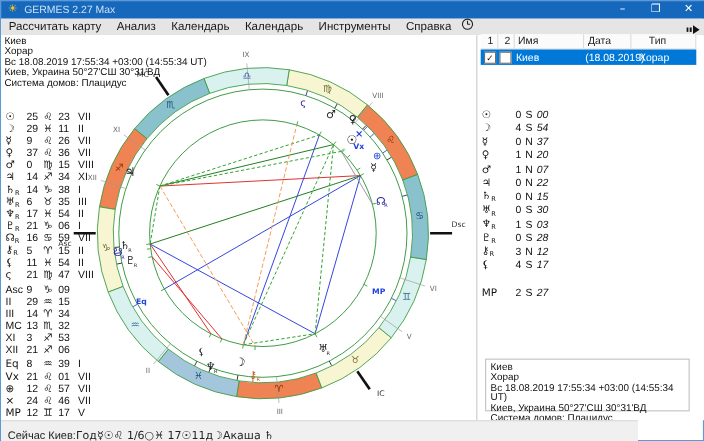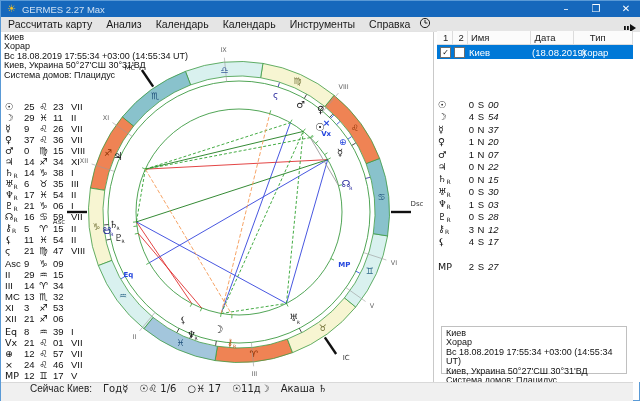--- a/index.html
+++ b/index.html
@@ -47,24 +47,24 @@
   .trow .ttype{padding-left:5px;}
   #latitudes{position:absolute;left:3px;top:66px;font-size:9.5px;color:#101010;}
   .lrow{display:flex;height:12.5px;align-items:center;}
   .lrow .g{width:24px;}
   .lrow .vd{width:12px;text-align:right;}
   .lrow .vl{width:14px;text-align:center;}
   .lrow .vm{width:14px;font-style:italic;}
   #info-box{position:absolute;left:6px;top:294px;width:186px;height:48px;border:1px solid #c0c0c0;background:#fff;
     font-size:9px;line-height:9.4px;color:#111;padding:2px 4px;box-sizing:border-box;}
   
-  #statusbar{position:absolute;left:0;top:381px;width:632px;height:20px;background:#f0f0f0;border-top:1px solid #d9d9d9;
-    display:flex;align-items:flex-start;font-size:10px;color:#222;box-sizing:border-box;padding-left:23px;}
+  #statusbar{position:absolute;left:0;top:381px;width:579px;height:20px;background:#f0f0f0;border-top:1px solid #d9d9d9;
+    display:flex;align-items:flex-end;font-size:10px;color:#222;box-sizing:border-box;}
   #statusbar .slabel{margin-left:6px;}
-  #statusbar .sitem{margin-left:11px;}
+  #statusbar .sitem{}
 </style>
 </head>
 <body>
 
 <div id="app">
 
   <div id="titlebar">
     <span id="title-icon" class="glyph">☀</span>
     <span id="title-text">GERMES 2.27 Max</span>
     <div class="win-btns">

